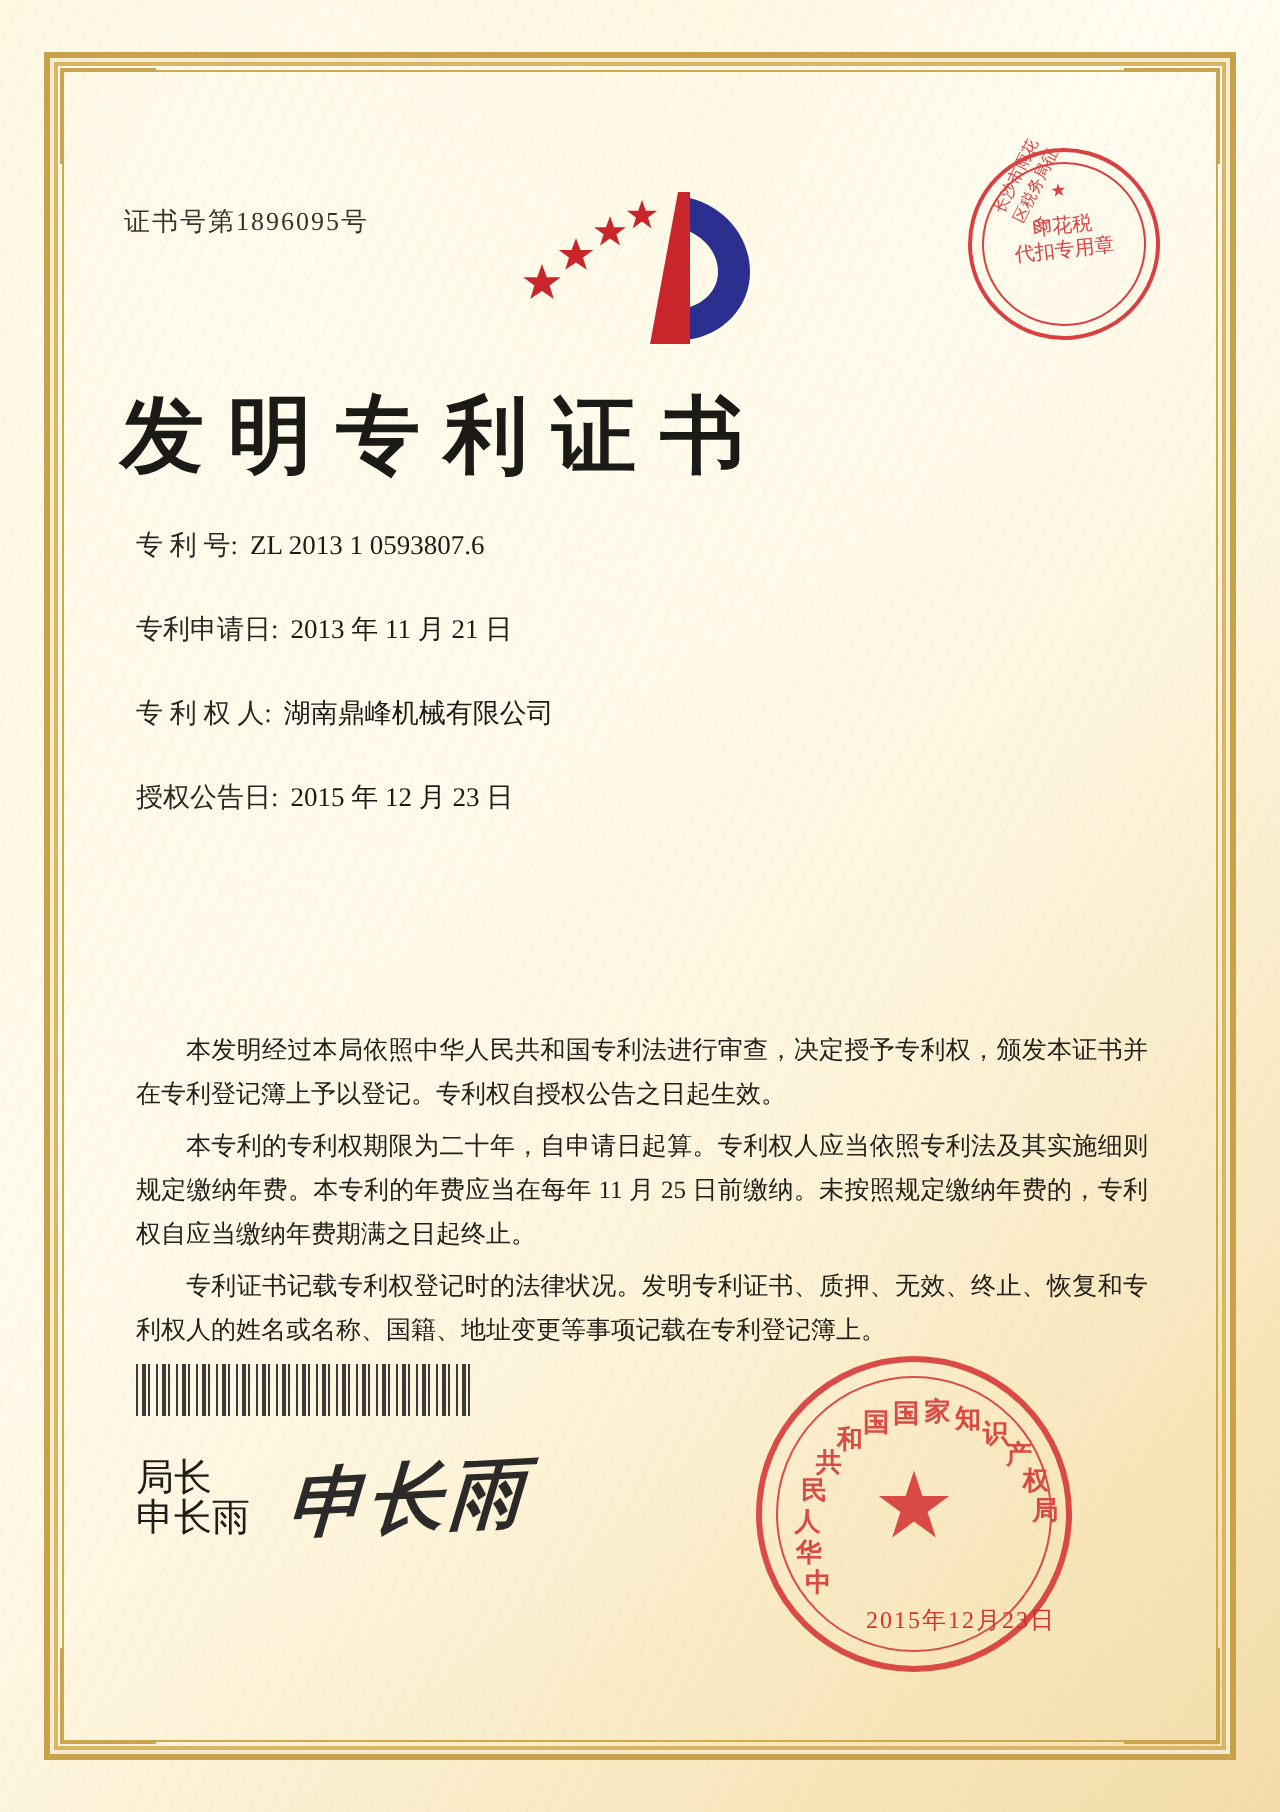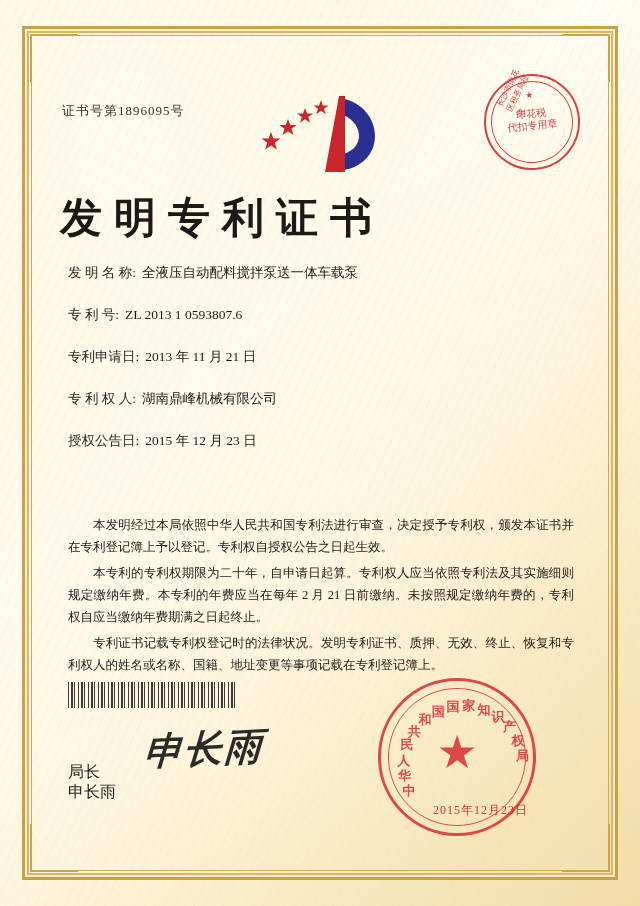--- a/index.html
+++ b/index.html
@@ -195,22 +195,22 @@
     background: repeating-linear-gradient(90deg,
        #1a1a1a 0px, #1a1a1a 1px, #ffffff00 1px, #ffffff00 3px,
        #1a1a1a 3px, #1a1a1a 5px, #ffffff00 5px, #ffffff00 6px,
        #1a1a1a 6px, #1a1a1a 7px, #ffffff00 7px, #ffffff00 10px);
     opacity: 0.85;
   }
 
   .director {
     position: absolute;
     left: 20px;
-    top: 710px;
-    font-size: 16px;
+    top: 678px;
+    font-size: 19px;
     line-height: 20px;
     color: #201d19;
   }
   .signature {
     position: absolute;
     left: 96px;
     top: 672px;
     font-size: 38px;
     color: #1a1a1a;
     font-family: "Liberation Serif", serif;
@@ -319,44 +319,40 @@
       <div class="mid">
         <div>印花税</div>
         <div>代扣专用章</div>
       </div>
     </div>
 
     <div class="title">发明专利证书</div>
 
     <div class="fields">
       <div class="field-row">
-        <span class="field-label">发 明 名 称:</span>
-        <span class="field-value">全液压自动配料搅拌泵送一体车载泵</span>
-      </div>
-      <div class="field-row">
         <span class="field-label">专 利 号:</span>
         <span class="field-value">ZL 2013 1 0593807.6</span>
       </div>
       <div class="field-row">
         <span class="field-label">专利申请日:</span>
         <span class="field-value">2013 年 11 月 21 日</span>
       </div>
       <div class="field-row">
         <span class="field-label">专 利 权 人:</span>
         <span class="field-value">湖南鼎峰机械有限公司</span>
       </div>
       <div class="field-row">
         <span class="field-label">授权公告日:</span>
         <span class="field-value">2015 年 12 月 23 日</span>
       </div>
     </div>
 
     <div class="body-text">
       <p>本发明经过本局依照中华人民共和国专利法进行审查，决定授予专利权，颁发本证书并在专利登记簿上予以登记。专利权自授权公告之日起生效。</p>
-      <p>本专利的专利权期限为二十年，自申请日起算。专利权人应当依照专利法及其实施细则规定缴纳年费。本专利的年费应当在每年 2 月 21 日前缴纳。未按照规定缴纳年费的，专利权自应当缴纳年费期满之日起终止。</p>
+      <p>本专利的专利权期限为二十年，自申请日起算。专利权人应当依照专利法及其实施细则规定缴纳年费。本专利的年费应当在每年 11 月 25 日前缴纳。未按照规定缴纳年费的，专利权自应当缴纳年费期满之日起终止。</p>
       <p>专利证书记载专利权登记时的法律状况。发明专利证书、质押、无效、终止、恢复和专利权人的姓名或名称、国籍、地址变更等事项记载在专利登记簿上。</p>
     </div>
 
     <div class="barcode"></div>
 
     <div class="director">
       <div>局长</div>
       <div>申长雨</div>
     </div>
     <div class="signature">申长雨</div>

